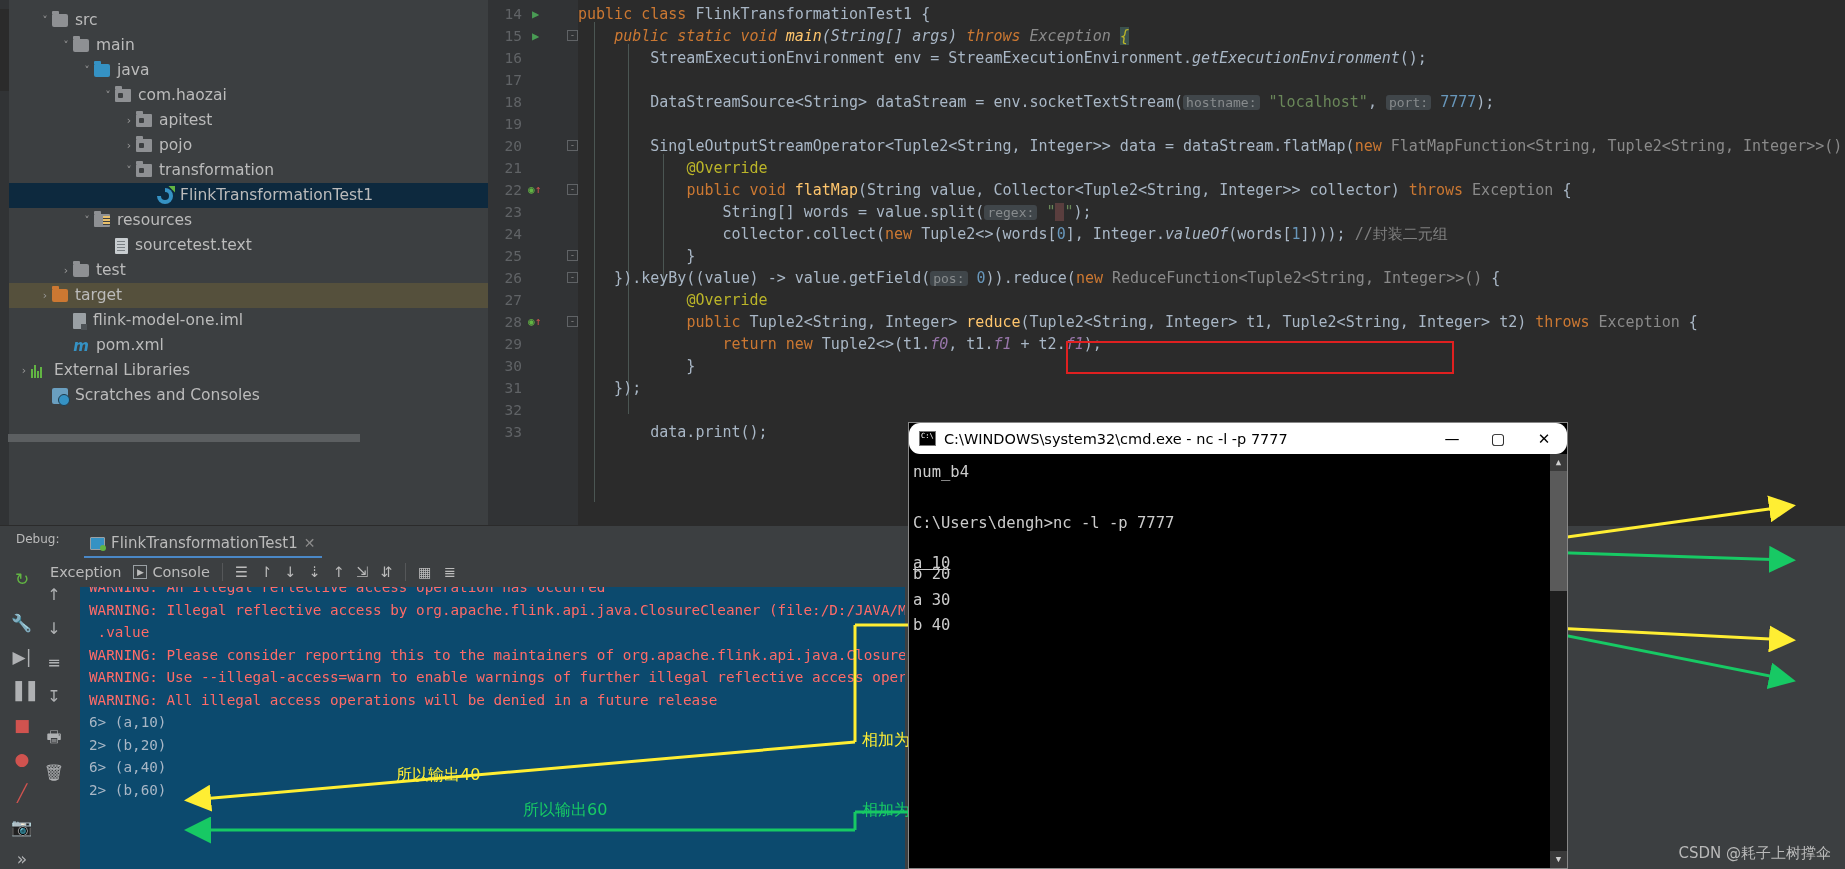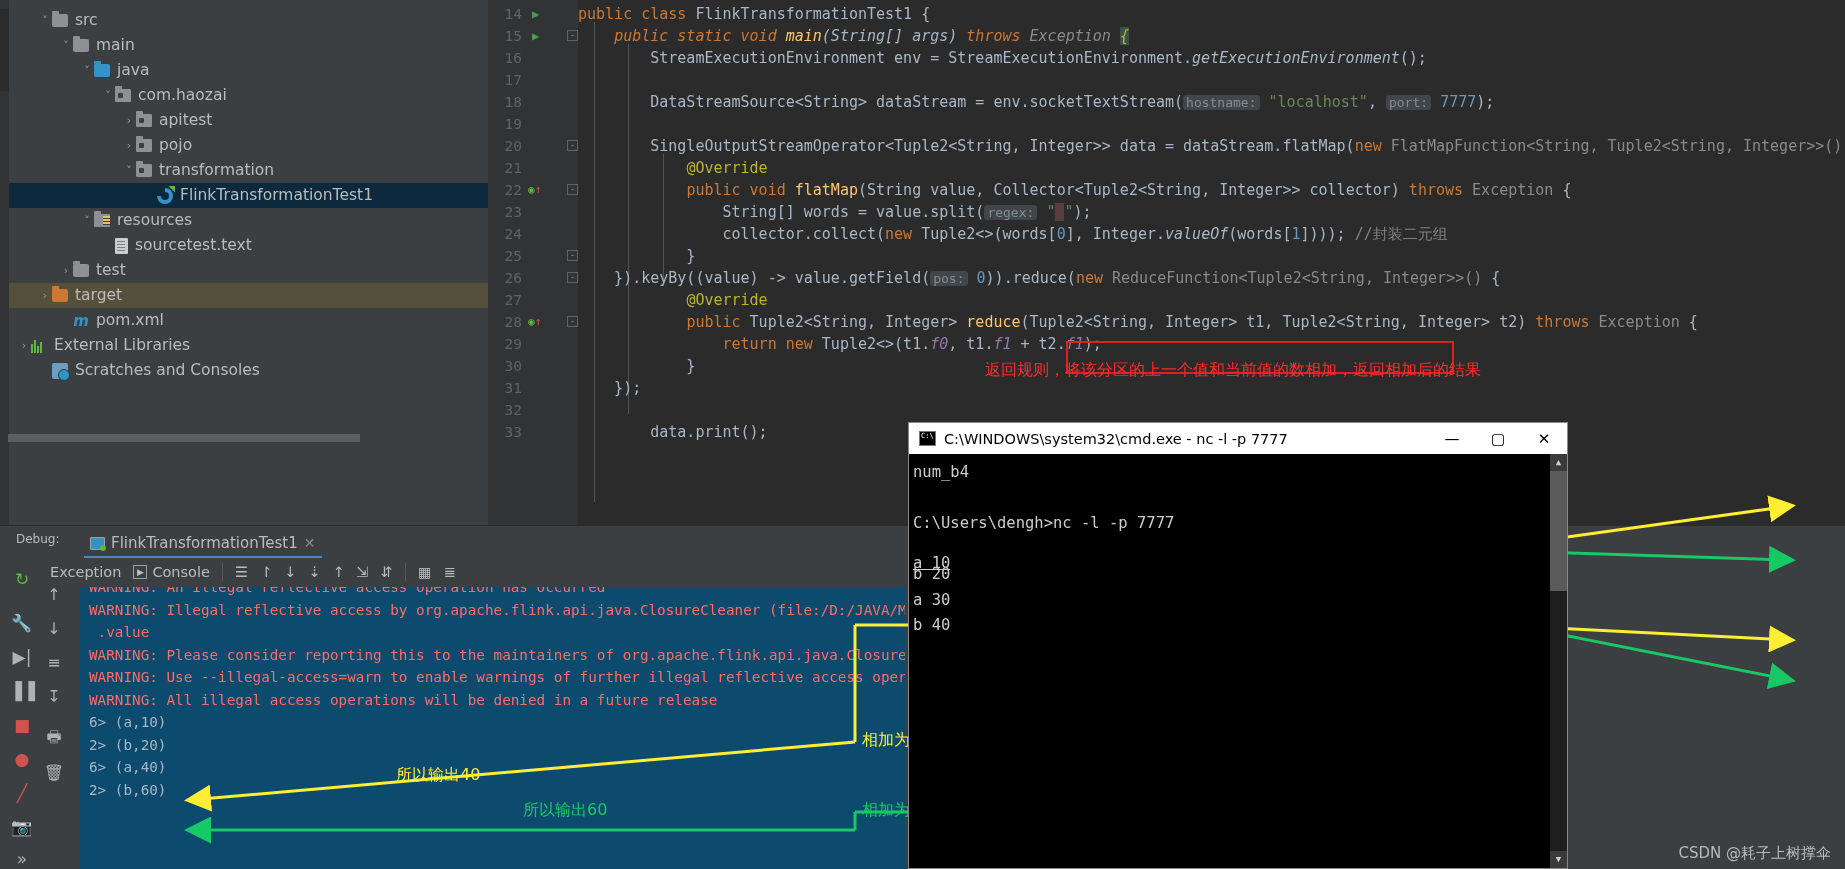--- a/index.html
+++ b/index.html
@@ -108,21 +108,21 @@
   .play-sq { width:14px; height:14px; border:1px solid #9aa0a4; display:flex;align-items:center;justify-content:center;font-size:9px;color:#bbb;}
 
   #console { position:absolute; left:80px; top:62px; width:825px; height:282px; background:#0c4a6e; overflow:hidden;
              font-family:"DejaVu Sans Mono","Liberation Mono",monospace; }
   .cline { position:absolute; left:9px; white-space:pre; font-size:14.3px; line-height:22.5px; height:22.5px; }
   .cwarn { color:#ff6b68; }
   .cout { color:#a9b7c6; }
 
   
   #cmd-window { position:absolute; left:908px; top:422px; width:660px; height:447px; background:#000; border:1px solid #888;}
-  #cmd-title { height:31px; background:#ffffff; display:flex; align-items:center; padding-left:10px; }
+  #cmd-title { height:31px; background:#ffffff; display:flex; align-items:center; padding-left:10px;border-radius:11px; }
   #cmd-title .tt { font-size:14.5px; color:#000; font-family:"DejaVu Sans","Liberation Sans",sans-serif;}
   .cmdicon { width:17px; height:15px; background:#000; border:1px solid #777; margin-right:8px; position:relative; flex:0 0 auto;}
   .cmdicon::after{content:'C:\\';position:absolute;left:1px;top:0px;font-size:7px;color:#fff;font-family:"DejaVu Sans Mono",monospace;}
   #cmd-btns { margin-left:auto; display:flex; height:31px;}
   #cmd-btns div { width:46px; height:31px; display:flex; align-items:center; justify-content:center; color:#000; font-size:15px;}
   #cmd-body { position:relative; height:414px; background:#000; color:#cccccc;
               font-family:"DejaVu Sans Mono","Liberation Mono",monospace; }
   .tline { position:absolute; left:4px; white-space:pre; font-size:15.5px; line-height:25.5px; height:25.5px; color:#cccccc;}
   #cmd-scroll { position:absolute; right:0; top:0; width:17px; height:414px; background:#1e1e1e; }
   #cmd-scroll .up,#cmd-scroll .dn { width:17px; height:17px; color:#cfcfcf; font-size:9px; text-align:center; line-height:17px; background:#3a3a3a;}
@@ -229,20 +229,26 @@
           <span style="display:inline-block;width:50px;flex:0 0 50px;"></span>
           <span class="arrow ">›</span>
           <span class="ic folder"></span>
           <span class="tree-label">test</span>
         </div>
         <div class="tree-row target-row">
           <span style="display:inline-block;width:29px;flex:0 0 29px;"></span>
           <span class="arrow ">›</span>
           <span class="ic folder orange"></span>
           <span class="tree-label">target</span>
+        </div>
+        <div class="tree-row">
+          <span style="display:inline-block;width:50px;flex:0 0 50px;"></span>
+          <span class="arrow none"></span>
+          <span class="ic imlfile"></span>
+          <span class="tree-label">flink-model-one.iml</span>
         </div>
         <div class="tree-row">
           <span style="display:inline-block;width:50px;flex:0 0 50px;"></span>
           <span class="arrow none"></span>
           <span class="ic mfile">m</span>
           <span class="tree-label">pom.xml</span>
         </div>
         <div class="tree-row">
           <span style="display:inline-block;width:8px;flex:0 0 8px;"></span>
           <span class="arrow ">›</span>
@@ -319,21 +325,20 @@
         <div class="code" style="top: 333px;">                <span class="k">return new</span> Tuple2&lt;&gt;(t1.<span class="f">f0</span>, t1.<span class="f">f1</span> + t2.<span class="f">f1</span>);</div>
         <div class="code" style="top: 355px;">            }</div>
         <div class="code" style="top: 377px;">    });</div>
         <div class="code" style="top: 399px;"></div>
         <div class="code" style="top: 421px;">        data.print();</div>
       </div>
     <div id="redbox"></div>
     <div id="hscroll-ed"></div>
   </div>
 
-  <div class="zh-red" style="left:985px;top:360px;">返回规则，将该分区的上一个值和当前值的数相加，返回相加后的结果</div>
 
   <div id="debug-panel">
 
     <div id="debug-tabbar">
       <div id="debug-label">Debug:</div>
       <div id="debug-tab">
         <span class="dbgicon"></span>
         <span class="t">FlinkTransformationTest1</span>
         <span class="closex">✕</span>
       </div>

